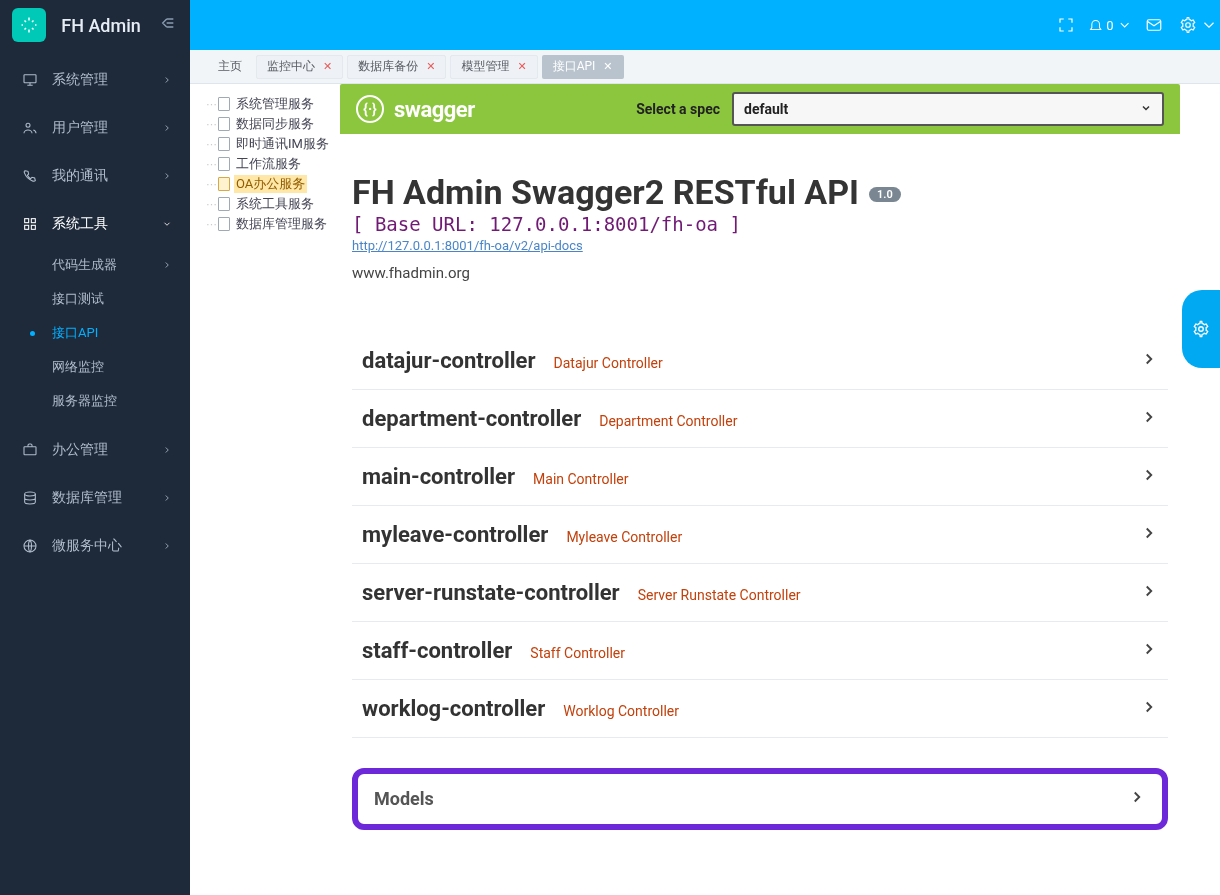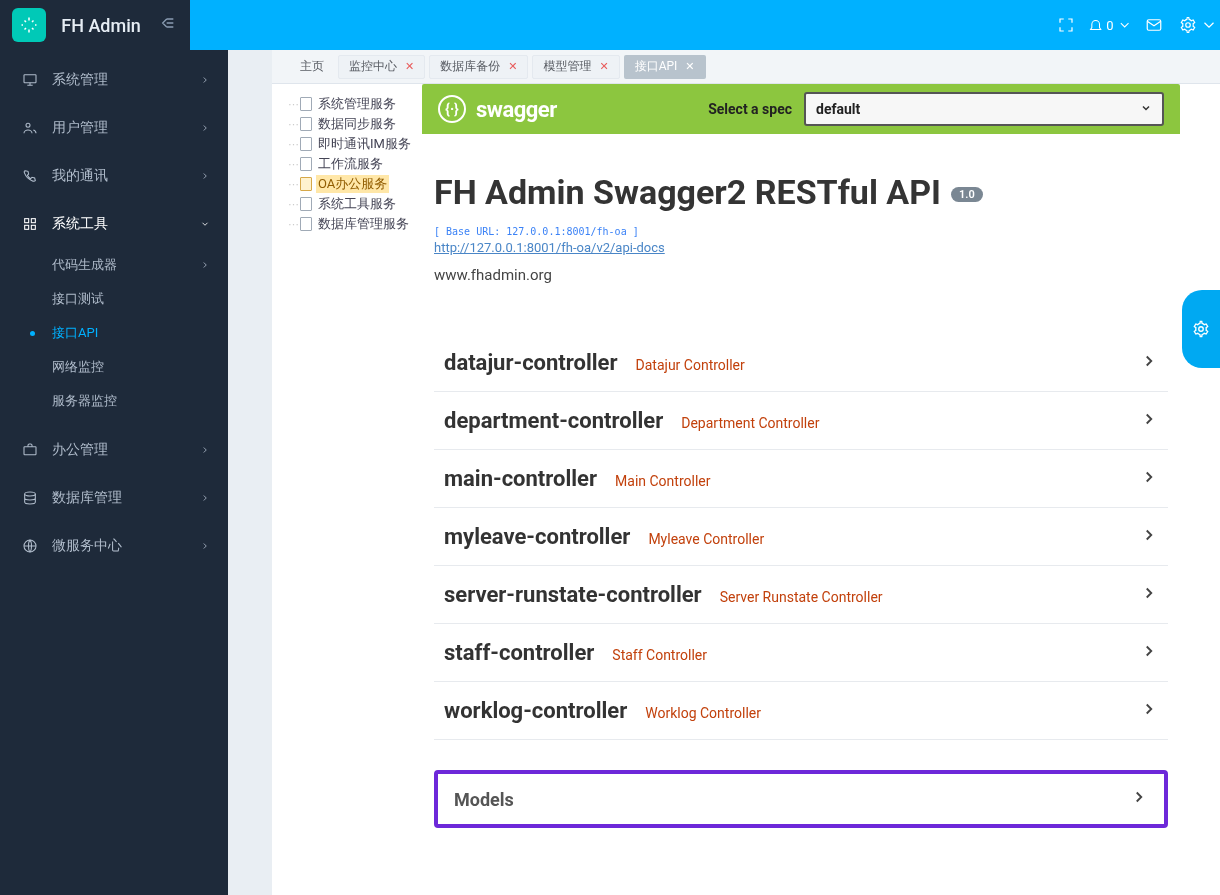--- a/index.html
+++ b/index.html
@@ -12,33 +12,33 @@
 .logo-badge { width: 34px; height: 34px; background: #00c9b7; border-radius: 6px; display: flex; align-items: center; justify-content: center; color: #fff; font-weight: bold; font-size: 20px; margin-right: 10px;}
 .logo-text { color: #e6edf4; font-size: 18px; font-weight: 500; flex-grow: 1; }
 .collapse-btn { color: #8a9cb2; cursor: pointer; padding: 0 14px; }
 .topbar-right { margin-left: auto; display: flex; align-items: center; height: 100%; }
 .topbar-ico { width: 44px; height: 100%; display: flex; align-items: center; justify-content: center; cursor: pointer; font-size: 14px; }
 .topbar-ico svg { width: 18px; height: 18px; stroke: #fff; fill: none; stroke-width: 1.6; }
 .bell-txt { font-size: 13px; margin-left: 3px; }
 
 
 .main { flex: 1; display: flex; min-height: 0; }
-.sidebar { width: 228px; background: #1e2a3a; color: #b0bccb; padding-top: 6px; flex-shrink: 0; overflow-y: auto; }
+.sidebar { width: 190px; background: #1e2a3a; color: #b0bccb; padding-top: 6px; flex-shrink: 0; overflow-y: auto; }
 .side-item { display: flex; align-items: center; height: 48px; padding: 0 18px; cursor: pointer; font-size: 14px; position: relative;}
 .side-item.expanded { color: #fff; }
 .side-item.sub { padding-left: 52px; height: 34px; font-size: 13px;}
 .side-item.sub.active { color: #00b1ff; }
 .side-item.sub.active::before { content: ""; width: 5px; height: 5px; border-radius: 50%; background: #00b1ff; position: absolute; left: 30px; }
 .side-ico { width: 24px; display: inline-flex; justify-content: center; margin-right: 10px; }
 .side-ico svg { width: 16px; height: 16px; stroke: currentColor; fill: none; stroke-width: 1.6; }
 .side-arrow { margin-left: auto; }
 .side-arrow svg { width: 10px; height: 10px; stroke: currentColor; fill: none; stroke-width: 2; }
 
 
-.content { flex: 1; background: #e9eef3; display: flex; flex-direction: column; min-width: 0; position: relative; padding-left: 44px; }
+.content { flex: 1; background: #e9eef3; display: flex; flex-direction: column; min-width: 0; position: relative; }
 .tabbar { height: 34px; background: #f2f5f8; border-bottom: 1px solid #dfe5ec; display: flex; align-items: center; padding-left: 18px; font-size: 12px; color: #585c63; flex-shrink: 0;}
 .tab { padding: 0 10px; height: 24px; display: flex; align-items: center; cursor: pointer; position: relative; margin-right: 4px; }
 .tab.closable { background: #eef2f6; border: 1px solid #e4e9ef; border-radius: 2px; }
 .tab.active { background: #b8c3cd; color: #fff; border-color: transparent; }
 .tab-close { color: #e85b5b; margin-left: 8px; font-size: 11px;}
 
 .workarea { flex: 1; background: #fff; display: flex; min-height: 0; overflow: hidden; }
 .svc-tree { width: 150px; padding: 10px 4px 0 6px; font-size: 13px; color: #445; border-right: 0; flex-shrink: 0; }
 .svc-node { display: flex; align-items: center; height: 20px; cursor: pointer; padding-left: 10px;}
 .svc-node .doc-ico { width: 12px; height: 14px; border: 1px solid #a0aab6; border-radius: 1px; display: inline-block; margin-right: 4px; position: relative;}
@@ -47,37 +47,37 @@
 .svc-node .dots { color: #ccc; margin-right: 2px; letter-spacing: -1px; font-size: 11px;}
 
 
 .swagger-wrap { flex: 1; overflow-y: auto; padding-right: 40px; scrollbar-width: thin;}
 .swagger-wrap::-webkit-scrollbar { width: 10px; }
 .swagger-wrap::-webkit-scrollbar-thumb { background: #cdd4da; border-radius: 4px; }
 .swagger-head { height: 50px; background: #8cc63f; display: flex; align-items: center; padding: 0 16px; border-radius: 2px 2px 0 0;}
 .swagger-logo { width: 28px; height: 28px; border: 2px solid #fff; border-radius: 50%; color: #fff; display: flex; align-items: center; justify-content: center; font-size: 14px; font-weight: bold; margin-right: 10px;}
 .swagger-title { color: #fff; font-weight: 700; font-size: 22px; letter-spacing: -0.5px;}
 .swagger-spec-lbl { margin-left: auto; color: #222; font-weight: 700; font-size: 14px; margin-right: 12px;}
-.swagger-spec-sel { width: 360px; height: 34px; border: 2px solid #555; border-radius: 3px; background: #f7f7f7; padding: 0 30px 0 10px; font-size: 14px; font-weight: 700; color: #222; position: relative; display:flex; align-items:center; cursor:pointer;}
+.swagger-spec-sel { width: 432px; height: 34px; border: 2px solid #555; border-radius: 3px; background: #f7f7f7; padding: 0 30px 0 10px; font-size: 14px; font-weight: 700; color: #222; position: relative; display:flex; align-items:center; cursor:pointer;}
 .swagger-spec-sel .caret { position:absolute; right:10px; }
 
 .swag-body { padding: 38px 12px 40px 12px; }
 .api-title { font-size: 34px; font-weight: 700; color: #343434; display: inline; }
 .ver-badge { display: inline-block; background: #7a8793; color: #fff; font-size: 11px; border-radius: 12px; padding: 1px 8px; vertical-align: super; margin-left: 6px; font-weight: 600;}
-.base-url { font-family: Consolas, Monaco, monospace; color: #3b82f6; font-size: 10px; margin-top: 14px;}
+.base-url { font-family: Consolas, Monaco, monospace; color: #701a75; font-size: 19px; margin-top: 1px;}
 .api-link { color: #4a86c7; text-decoration: underline; font-size: 13px; display: inline-block; margin-top: 2px;}
 .org { color: #444; font-size: 15px; margin-top: 10px; }
 
 .ctrl-list { margin-top: 50px; }
 .ctrl-row { display: flex; align-items: baseline; padding: 16px 10px; border-bottom: 1px solid #e7eaee; cursor: pointer;}
 .ctrl-name { font-size: 22px; font-weight: 700; color: #333; }
 .ctrl-desc { margin-left: 18px; font-size: 14px; color: #c2410c; }
 .ctrl-row .chev { margin-left: auto; }
 .ctrl-row .chev svg, .models-row .chev svg { width: 18px; height: 18px; stroke: #444; fill: none; stroke-width: 2.5;}
-.models-row { margin-top: 30px; border: 4px solid #6d28d9; border-radius: 4px; padding: 14px 16px; display: flex; align-items: flex-end; cursor: pointer;}
+.models-row { margin-top: 30px; border: 6px solid #6d28d9; border-radius: 12px; padding: 14px 16px; display: flex; align-items: flex-start; cursor: pointer;}
 .models-lbl { font-size: 18px; font-weight: 700; color: #555;}
 
 
 .gear-tab { position: absolute; right: 0; top: 240px; width: 38px; height: 78px; background: #00a9f2; border-radius: 20px 0 0 20px; display:flex; align-items:center; justify-content:center;}
 .gear-tab svg { width:18px; height:18px; stroke:#fff; fill:none; stroke-width:1.8;}
 </style>
 </head>
 <body>
 
 <div class="topbar">

